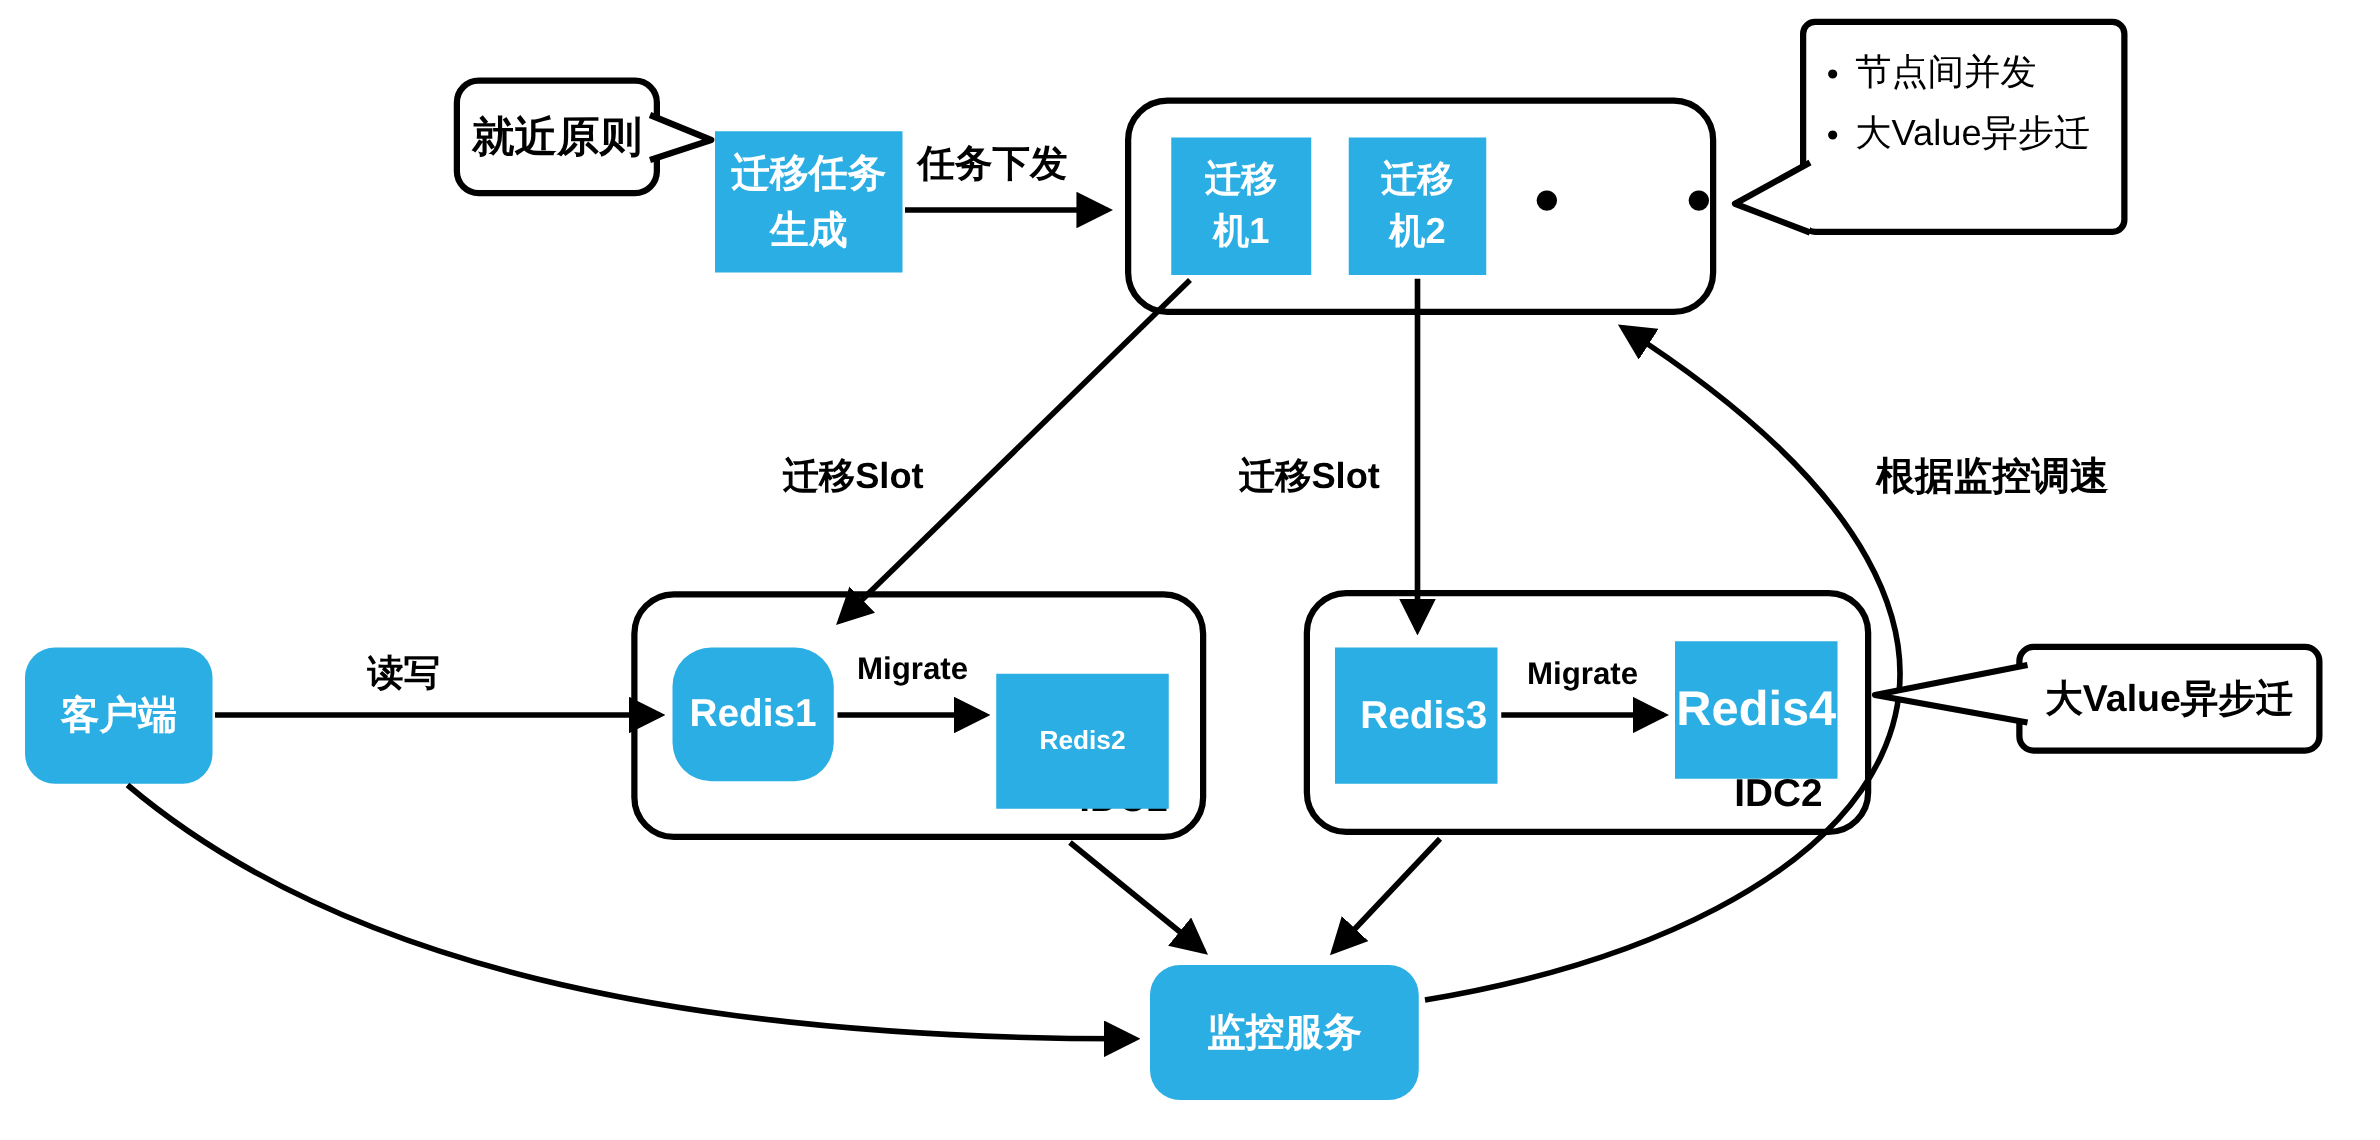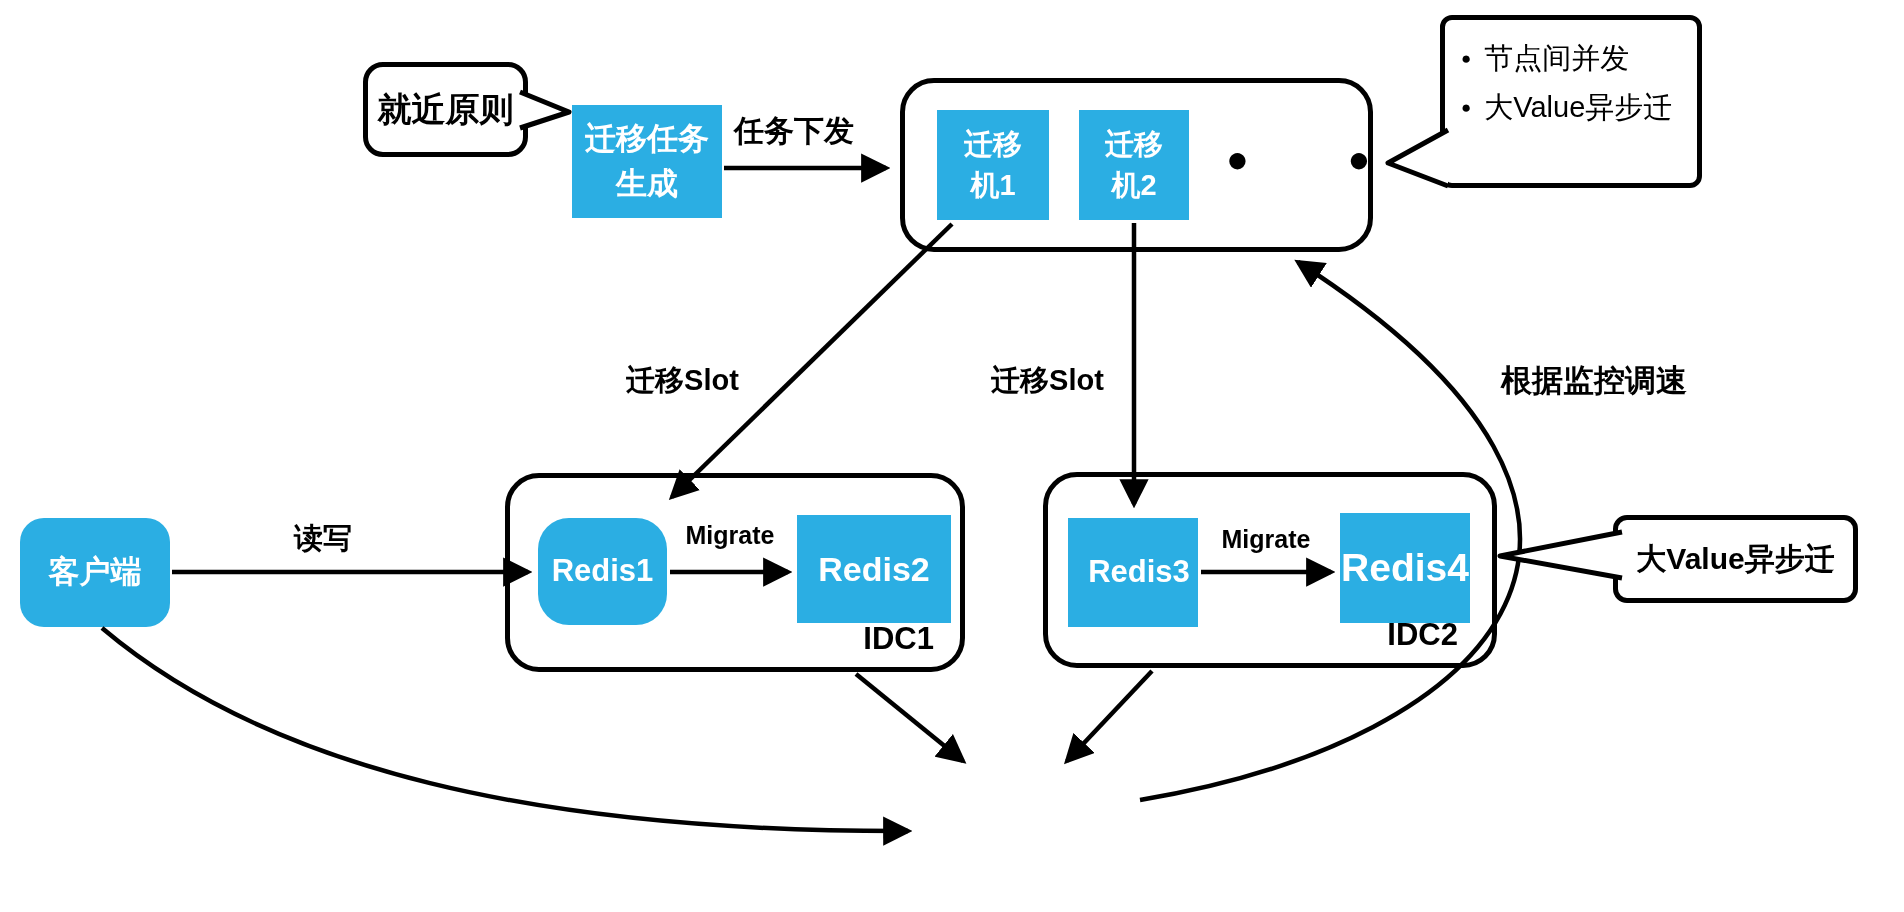--- a/index.html
+++ b/index.html
@@ -85,40 +85,41 @@
   <div class="abs edge-label" style="left:980px;top:360px;width:135px;height:42px;font-size:29px;">迁移Slot</div>
 
   <div class="abs edge-label" style="left:1488px;top:360px;width:212px;height:42px;font-size:31px;">根据监控调速</div>
 
   <div class="abs outline" style="left:505px;top:473px;width:460px;height:199px;border-radius:34px;">
     <span class="idc-tag" style="right:26px;bottom:10px;">IDC1</span>
   </div>
 
   <div class="abs bluebox" style="left:538px;top:518px;width:129px;height:107px;font-size:31px;border-radius:31px;">Redis1</div>
 
-  <div class="abs bluebox" style="left:797px;top:515px;width:154px;height:108px;font-size:34px;">Redis2</div>
+  <div class="abs bluebox" style="left:797px;top:539px;width:138px;height:108px;font-size:21px;">Redis2</div>
 
   <div class="abs edge-label" style="left:670px;top:520px;width:120px;height:30px;font-size:25px;">Migrate</div>
 
   <div class="abs outline" style="left:1043px;top:472px;width:454px;height:196px;border-radius:34px;">
     <span class="idc-tag" style="right:34px;bottom:10px;">IDC2</span>
   </div>
 
   <div class="abs bluebox" style="left:1068px;top:518px;width:130px;height:109px;font-size:31px;padding-left:12px;">Redis3</div>
 
   <div class="abs bluebox" style="left:1340px;top:513px;width:130px;height:110px;font-size:39px;">Redis4</div>
 
   <div class="abs edge-label" style="left:1206px;top:524px;width:120px;height:30px;font-size:25px;">Migrate</div>
 
   <div class="abs bluebox rounded24" style="left:20px;top:518px;width:150px;height:109px;font-size:31px;">客户端</div>
 
   <div class="abs edge-label" style="left:263px;top:522px;width:120px;height:34px;font-size:29px;">读写</div>
 
   <div class="abs outline callout-text" style="left:1613px;top:515px;width:245px;height:88px;border-radius:14px;font-size:30px;">大Value异步迁</div>
 
+  <div class="abs bluebox rounded24" style="left:920px;top:772px;width:215px;height:108px;font-size:31px;">监控服务</div>
 
 
   <svg class="edges" width="1904" height="912" viewBox="0 0 1904 912">
     <defs>
       <marker id="arrow" viewBox="0 0 10 10" refX="8.5" refY="5" markerWidth="6.5" markerHeight="6.5" orient="auto-start-reverse">
         <path d="M0,0 L10,5 L0,10 z" fill="#000"></path>
       </marker>
     </defs>
     <g stroke="#000" stroke-width="4.5" fill="none">
 

